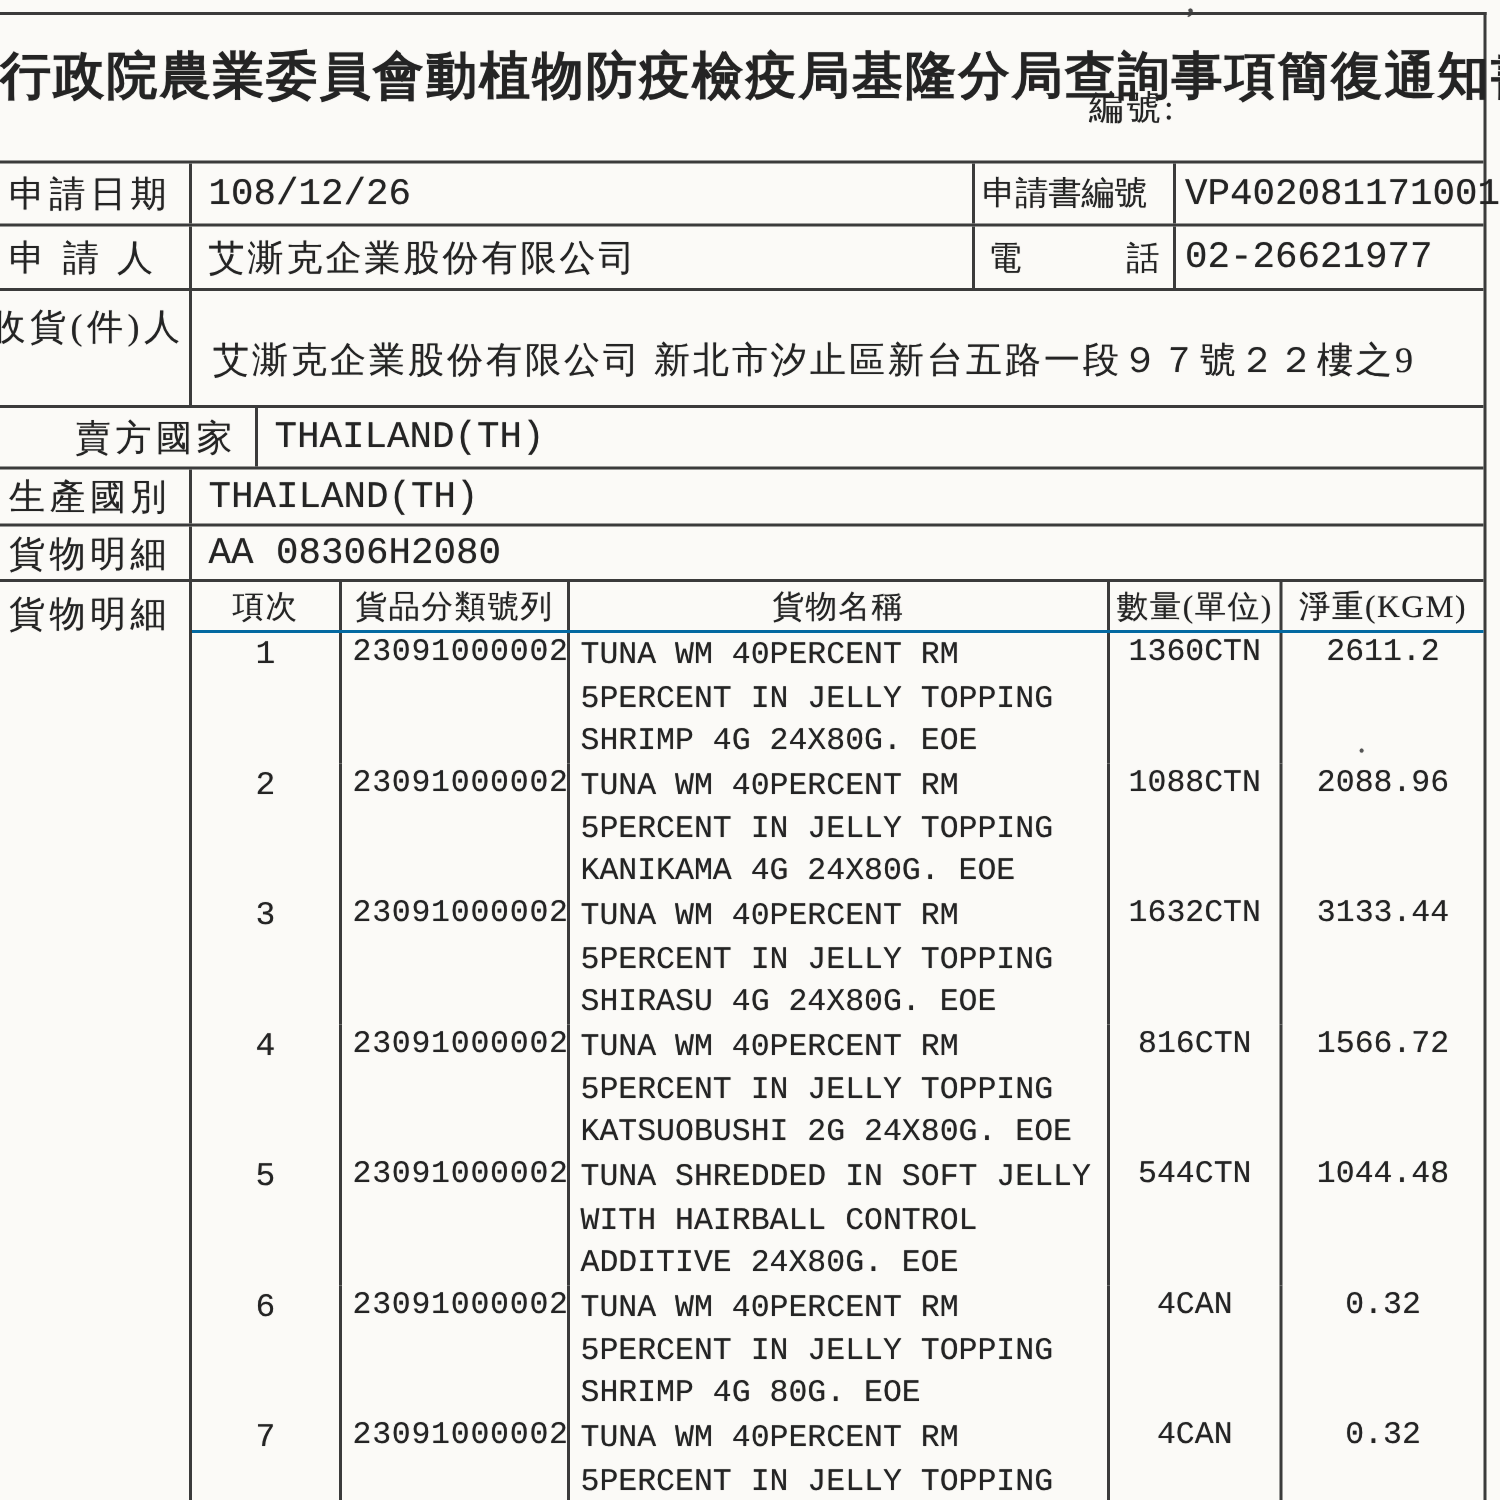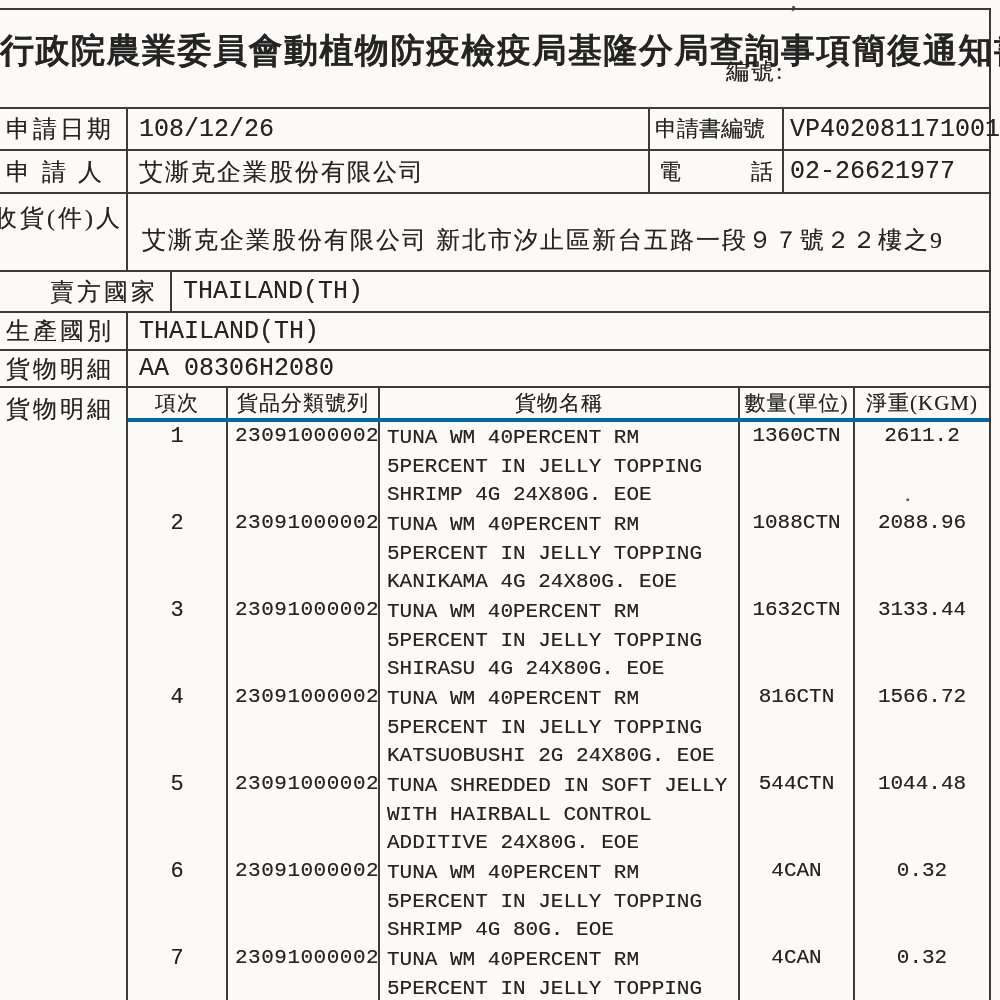--- a/index.html
+++ b/index.html
@@ -49,21 +49,21 @@
   .sub-label.spread { justify-content:space-between; padding:0 9px; }
   .sub-val { width:205px; flex:0 0 205px; display:flex; align-items:center; padding-left:6px; font-size:25px; }
   .consignee-label { align-items:flex-start; padding-top:8px; text-indent:-13px; }
   .consignee-val { align-items:flex-start; padding-top:30px; padding-left:14px; }
   .goods-area { display:flex; border-top:2px solid #3b3b3b; height:616px; }
   .goods-label-cell {
     width:128px; flex:0 0 128px; border-right:2px solid #3b3b3b;
     font-size:24px; letter-spacing:3px; padding:5px 0 0 6px; white-space:nowrap;
   }
   .goods-table { flex:1 1 auto; display:flex; flex-direction:column; }
-  .g-head { display:flex; height:36px; border-bottom:4px solid #0369a1; }
+  .g-head { display:flex; height:36px; border-bottom:2px solid #0369a1; }
   .g-head .hc {
     display:flex; align-items:center; justify-content:center;
     font-size:21px; letter-spacing:1px; font-weight:500;
   }
   .c-no  { width:100px; flex:0 0 100px; border-right:2px solid #3b3b3b; }
   .c-code{ width:152px; flex:0 0 152px; border-right:2px solid #3b3b3b; }
   .c-name{ width:360px; flex:0 0 360px; border-right:2px solid #3b3b3b; }
   .c-qty { width:115px; flex:0 0 115px; border-right:2px solid #3b3b3b; }
   .c-wt  { width:126px; flex:1 1 auto; }
   .g-body { flex:1 1 auto; display:flex; flex-direction:column; overflow:hidden; }

